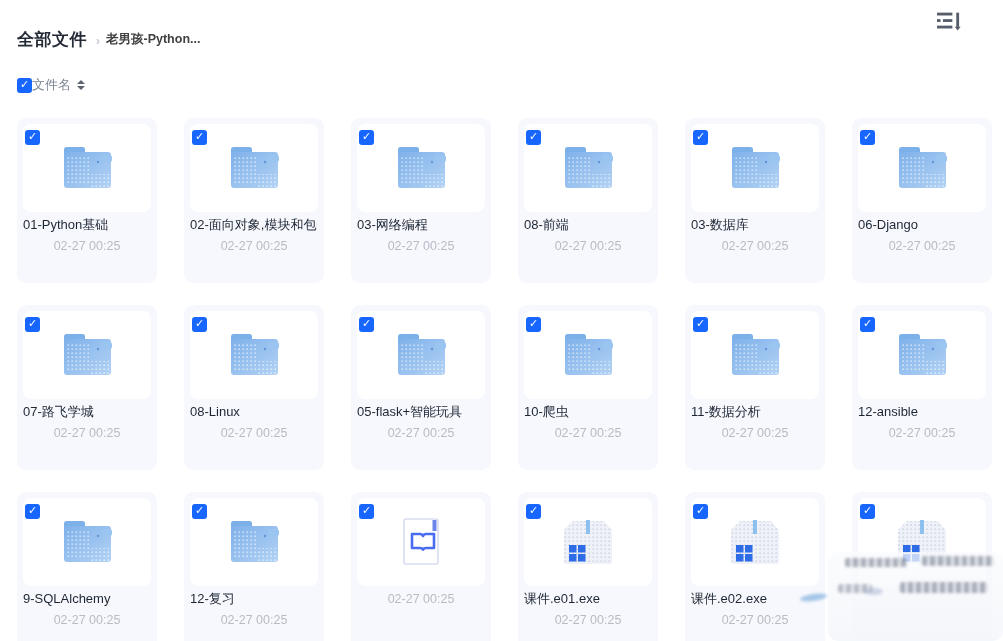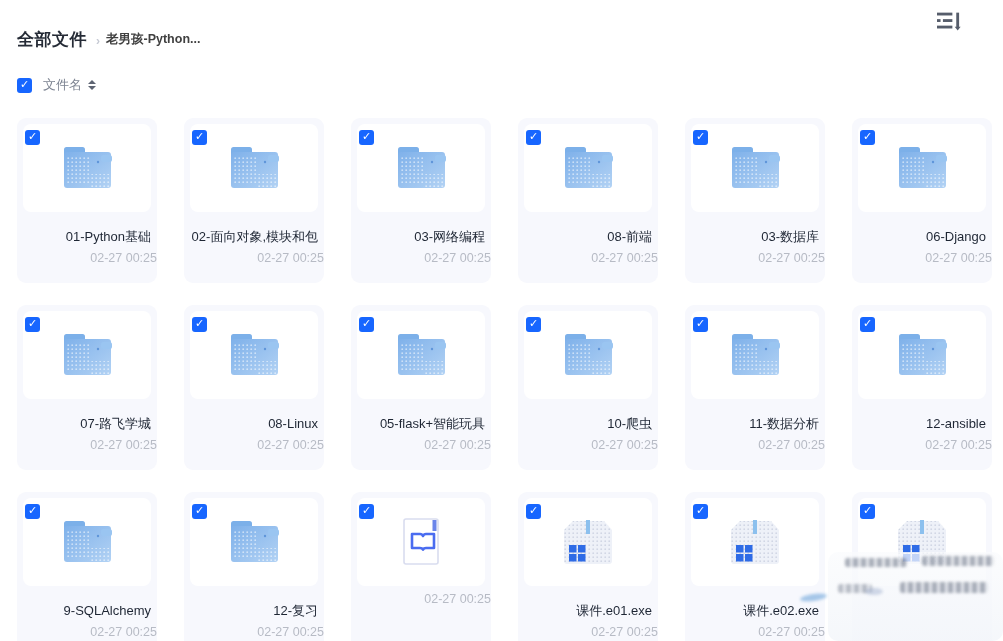--- a/index.html
+++ b/index.html
@@ -12,35 +12,35 @@
   .title { font-size:17px; font-weight:bold; color:#252b36; letter-spacing:.5px; }
   .crumb-sep { margin:2px 6px 0 9px; font-size:12px; color:#c6cad4; font-weight:bold; }
   .crumb { font-size:12.5px; font-weight:bold; color:#404040; }
   .view-toggle { position:absolute; top:11px; right:40px; width:26px; height:22px; cursor:pointer; }
 
   
   .select-row { display:flex; align-items:center; margin:25px 0 0 17px; }
   .cbx { width:15px; height:15px; border-radius:3px; background:#1766ff; position:relative; flex:0 0 auto; }
   .cbx .tick { position:absolute; left:0; top:-1px; width:15px; height:15px; color:#fff;
                font-size:11px; line-height:15px; text-align:center; font-weight:bold; }
-  .select-label { margin-left:11px; font-size:13px; color:#7d8492; }
+  .select-label { font-size:13px; color:#7d8492; }
   .sort-caret { display:inline-flex; flex-direction:column; margin-left:6px; row-gap:2px; }
   .sort-caret .up   { width:0; height:0; border-left:4px solid transparent; border-right:4px solid transparent; border-bottom:4px solid #5d6472; }
   .sort-caret .down { width:0; height:0; border-left:4px solid transparent; border-right:4px solid transparent; border-top:4px solid #5d6472; }
 
   
   .grid { display:grid; grid-template-columns:repeat(6,140px); column-gap:27px; row-gap:22px;
           padding-left:17px; margin-top:24px; }
   .card { width:140px; height:165px; background:#f7f8fd; border-radius:9px; position:relative; cursor:pointer; }
   .thumb { margin:6px 6px 0 6px; height:88px; background:#fff; border-radius:8px;
            display:flex; align-items:center; justify-content:center; }
   .card .cbx { position:absolute; top:12px; left:8px; z-index:2; }
-  .fname { margin-top:16px; padding:0 6px; text-align:right; font-size:13px; line-height:17px;
+  .fname { margin-top:4px; padding:0 6px; text-align:left; font-size:13px; line-height:17px;
            color:#1e2634; min-height:13px; }
-  .fdate { margin-top:6px; text-align:right; font-size:12.5px; color:#b7bbc5; }
+  .fdate { margin-top:6px; text-align:center; font-size:12.5px; color:#b7bbc5; }
 
   
   .watermark { position:absolute; left:795px; top:548px; width:208px; height:93px; z-index:5; pointer-events:none; }
   .wm-sheen { position:absolute; left:33px; top:4px; width:175px; height:89px; border-radius:10px;
               background:linear-gradient(rgba(250,251,253,.72),rgba(243,246,250,.85)); }
   .wm-smudge { position:absolute; filter:blur(1.4px); border-radius:3px;
                background:repeating-linear-gradient(90deg, rgba(88,98,118,.50) 0 5px, rgba(88,98,118,.12) 5px 8px); }
   .wm1 { left:50px;  top:10px; width:62px; height:9px; }
   .wm2 { left:127px; top:8px;  width:72px; height:10px; }
   .wm3 { left:43px;  top:36px; width:34px; height:9px;  opacity:.8; }

